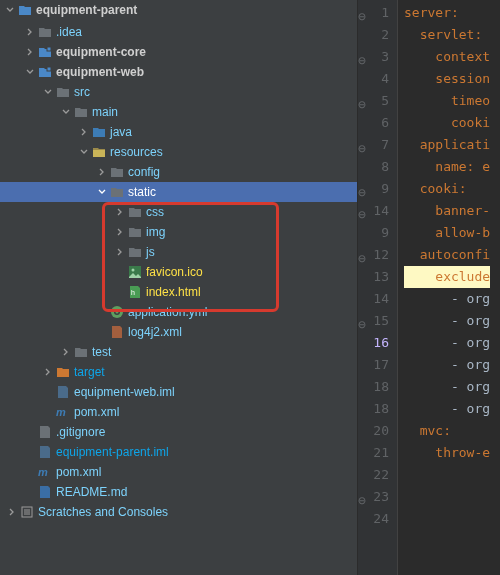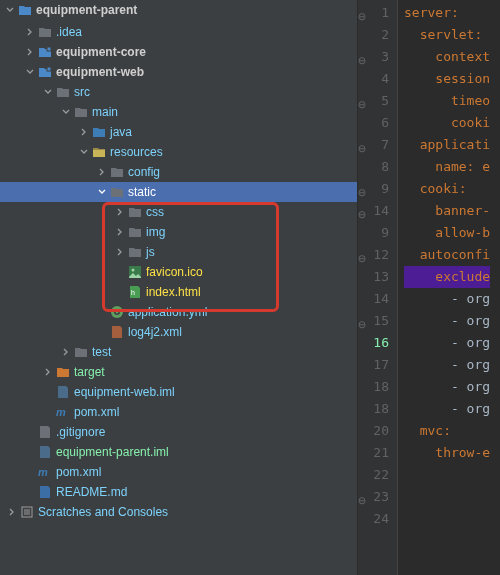--- a/index.html
+++ b/index.html
@@ -41,21 +41,21 @@
   .arrow {
     width: 8px; height: 8px;
     display: inline-flex; align-items: center; justify-content: center;
     color: #9b9b9b;
   }
   .arrow svg { width: 8px; height: 8px; }
   .icon { width: 14px; height: 14px; display: inline-flex; align-items: center; justify-content: center; }
   .label { color: #7dd3fc; }
   .bold { color: #d0d0d0; font-weight: bold; }
   .green { color: #fde047; }
-  .orange { color: #86efac; }
+  .orange { color: #0ea5e9; }
   .selected { background: #4b6eaf; }
   .selected .label { color: #fff; }
   .red-box {
     position: absolute;
     border: 3px solid #d63a2e;
     border-radius: 6px;
     pointer-events: none;
   }
   .editor {
     flex: 1;
@@ -77,22 +77,22 @@
   .fold {
     position: absolute;
     left: -2px; top: 4px;
     width: 10px; height: 10px;
     color: #606366;
   }
   .code { padding: 2px 0 0 6px; }
   .code div { height: 22px; line-height: 22px; white-space: pre; }
   .kw { color: #cc7832; }
   .val { color: #a9b7c6; }
-  .hl-line { background: #4c1d95; }
-  .gutter .current { color: #86efac; }
+  .hl-line { background: #fef9c3; }
+  .gutter .current { color: #c4b5fd; }
 </style>
 </head>
 <body>
 
 <div class="sidebar">
   <div class="header">
     <span class="arrow">
         <svg viewBox="0 0 8 8">
           <path d="M1 2l3 3 3-3" fill="none" stroke="currentColor" stroke-width="1.3"></path>
         </svg>

